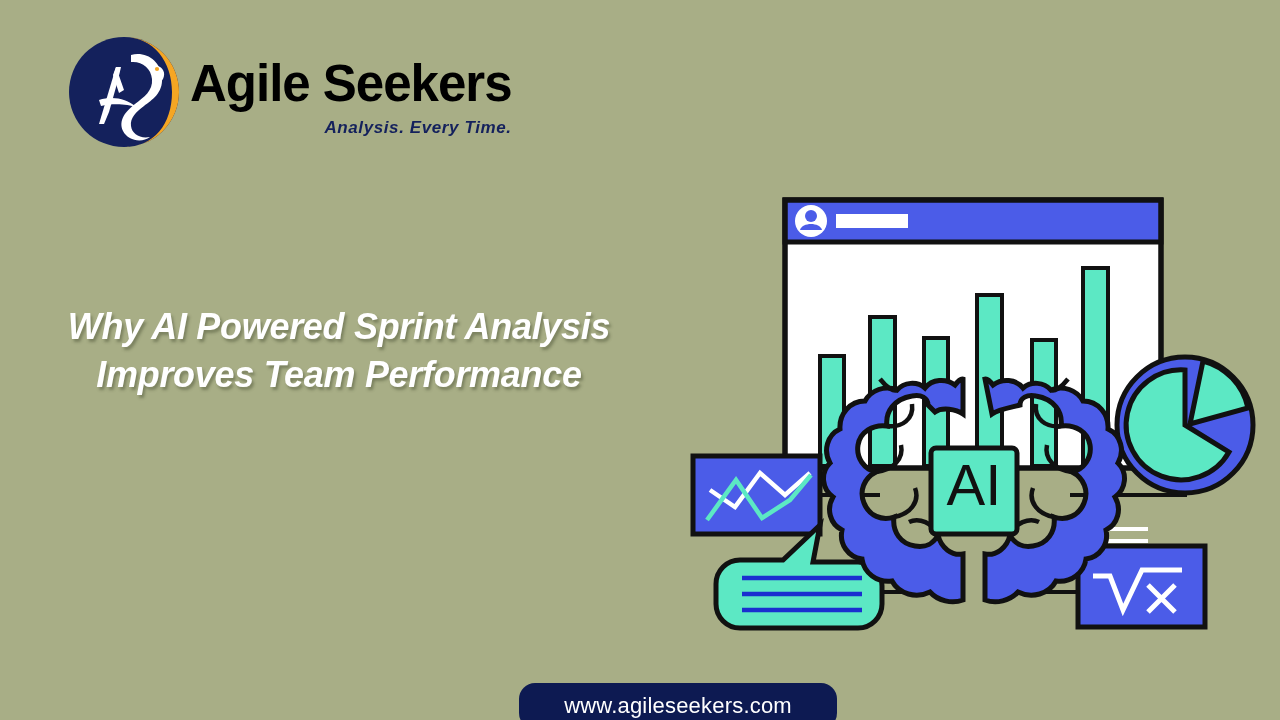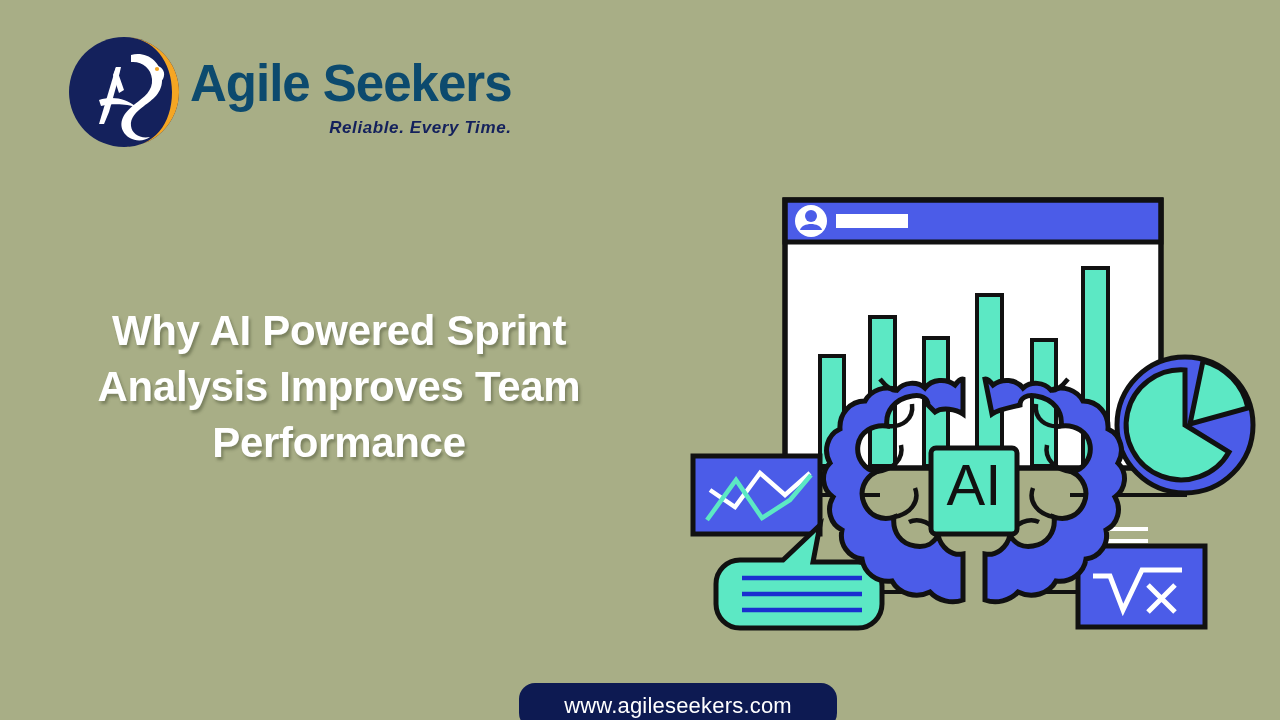--- a/index.html
+++ b/index.html
@@ -41,21 +41,21 @@
   .logo-text-wrap {
     margin-left: 10px;
     padding-top: 22px;
     display: flex;
     flex-direction: column;
     align-items: flex-end;
   }
   .logo-wordmark {
     font-size: 51px;
     font-weight: bold;
-    color: #0c4a6e;
+    color: #000000;
     letter-spacing: -1.0px;
     line-height: 1.0;
     white-space: nowrap;
   }
   .logo-tagline {
     font-size: 17px;
     font-style: italic;
     font-weight: 600;
     color: #14215c;
     letter-spacing: 0.6px;
@@ -63,23 +63,24 @@
     white-space: nowrap;
   }
 
   
   .headline {
     position: absolute;
     left: 34px;
     top: 303px;
     width: 610px;
     text-align: center;
-    font-size: 42px;
+    font-size: 36px;
     line-height: 1.33;
     font-weight: bold;
+    font-style: italic;
     color: #ffffff;
     letter-spacing: -0.3px;
     text-shadow: 2px 3px 3px rgba(60,66,40,0.42);
   }
 
   
   .url-pill {
     position: absolute;
     left: 519px;
     top: 683px;
@@ -125,21 +126,21 @@
       <circle cx="89" cy="33" r="2.1" fill="#f5a623"></circle>
 
       <path d="M31 88 L 48 31 L 53 31 L 50 44 L 41 76 L 36 88 Z" fill="#ffffff"></path>
       <path d="M48 31 L 56 54 L 51 57 L 45 39 Z" fill="#ffffff"></path>
 
       <path d="M31 64 C 44 60 58 62 68 71 C 60 68 44 67 33 70 Z" fill="#ffffff"></path>
     </svg>
 
     <div class="logo-text-wrap">
       <div class="logo-wordmark">Agile Seekers</div>
-      <div class="logo-tagline">Reliable. Every Time.</div>
+      <div class="logo-tagline">Analysis. Every Time.</div>
     </div>
   </div>
 
   <h1 class="headline">Why AI Powered Sprint Analysis Improves Team Performance</h1>
 
   <div class="illustration">
     <svg width="586" height="460" viewBox="0 0 586 460">
       <defs>
         <clipPath id="winClip">
           <rect x="105" y="60" width="376" height="228"></rect>

